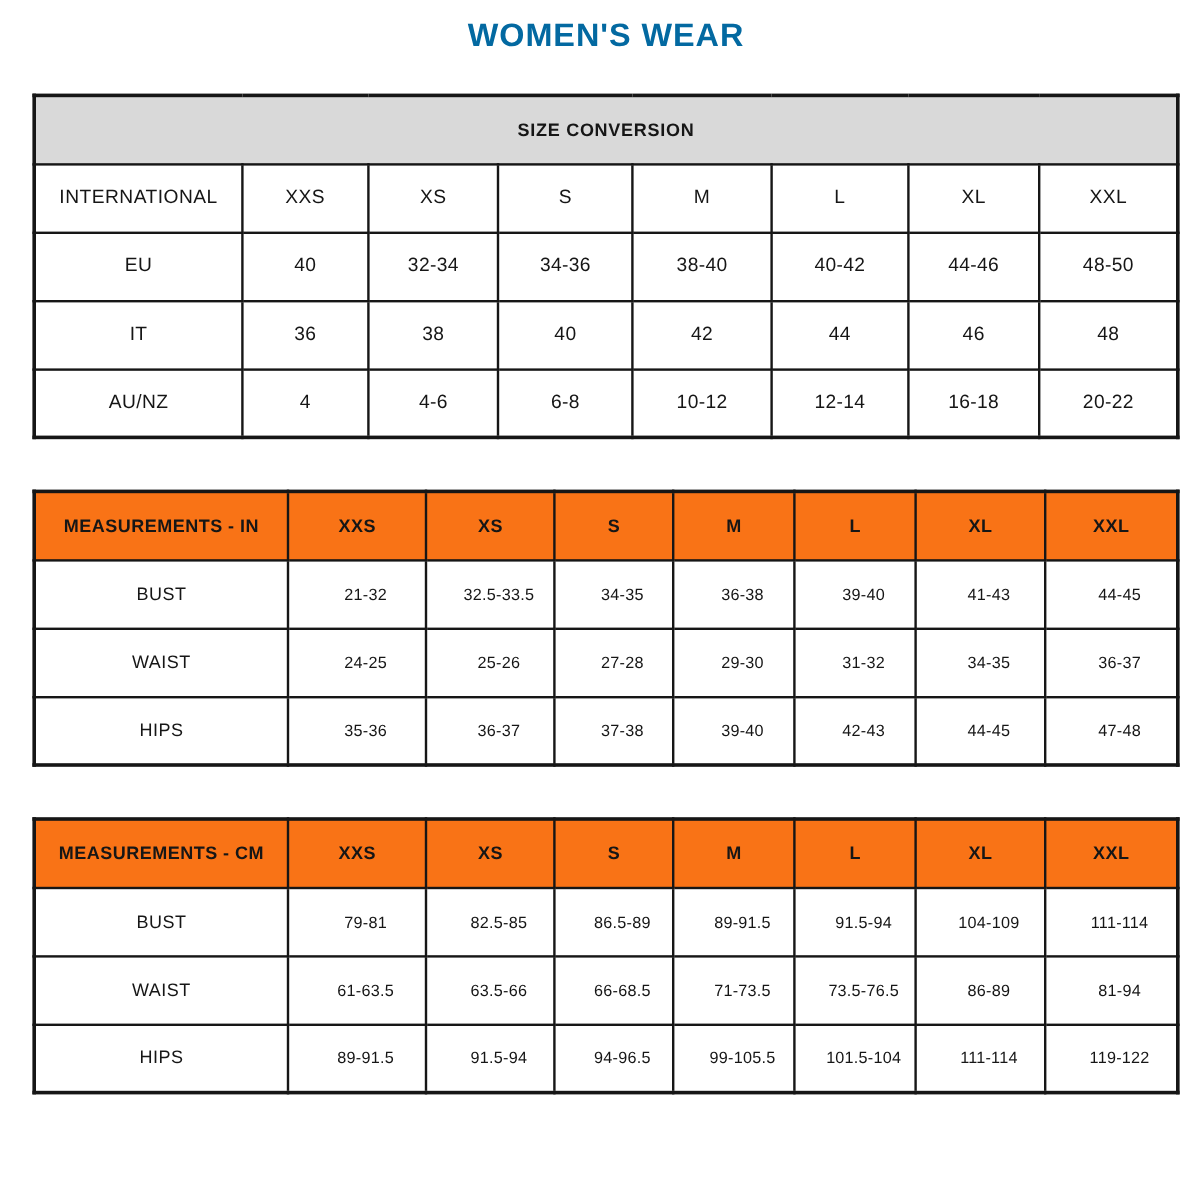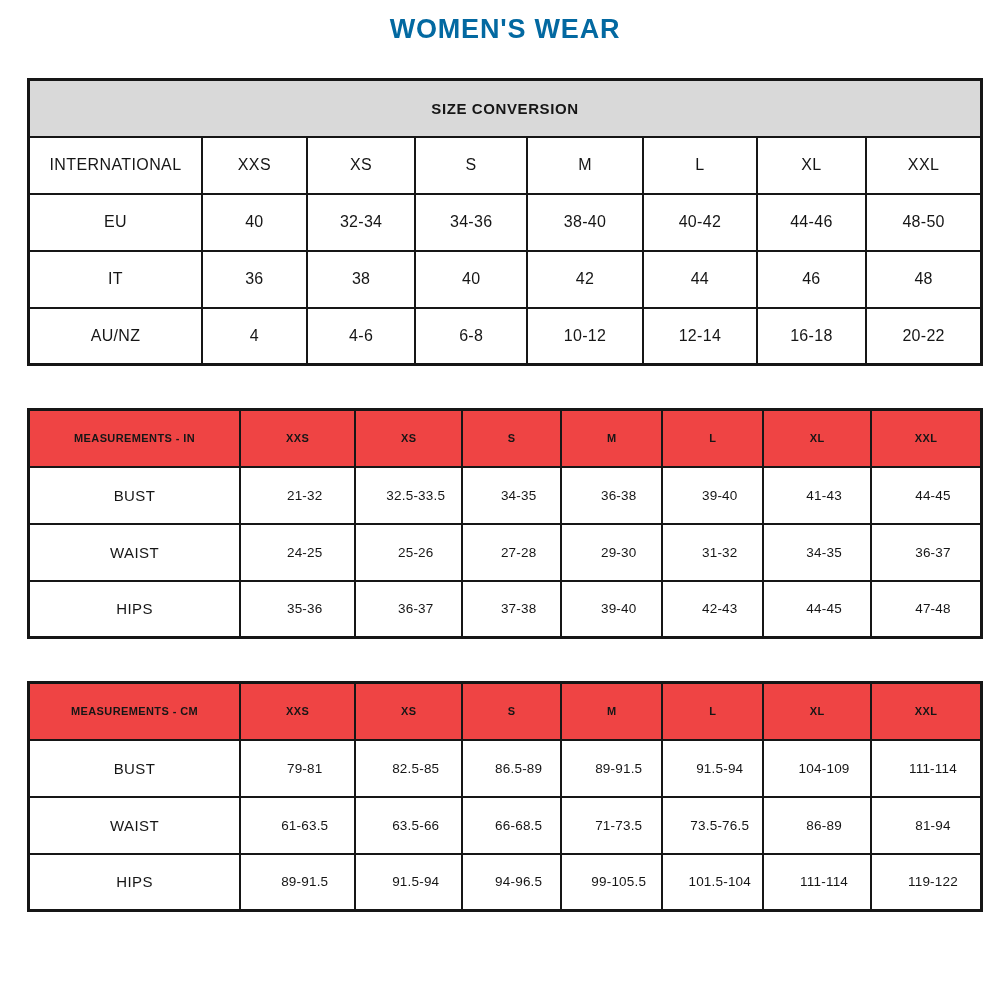--- a/index.html
+++ b/index.html
@@ -45,23 +45,23 @@
     font-size: 15px;
     letter-spacing: 0.6px;
   }
   .t-size tr { height: 57px; }
   .t-size th.colhead { font-size: 16px; font-weight: 400; letter-spacing: 0.4px; }
   .t-size td { font-size: 16px; letter-spacing: 0.3px; }
 
   
   .t-meas tr { height: 57px; }
   .t-meas th {
-    background: #ef4444;
+    background: #f97316;
     font-weight: 700;
-    font-size: 11px;
+    font-size: 15px;
     letter-spacing: 0.4px;
   }
   .t-meas td.label { font-size: 15px; letter-spacing: 0.4px; }
   .t-meas td.val   { font-size: 13.5px; letter-spacing: 0.2px; padding-left: 18px; }
 
   .gap { height: 9px; }
 </style>
 </head>
 <body>
 

